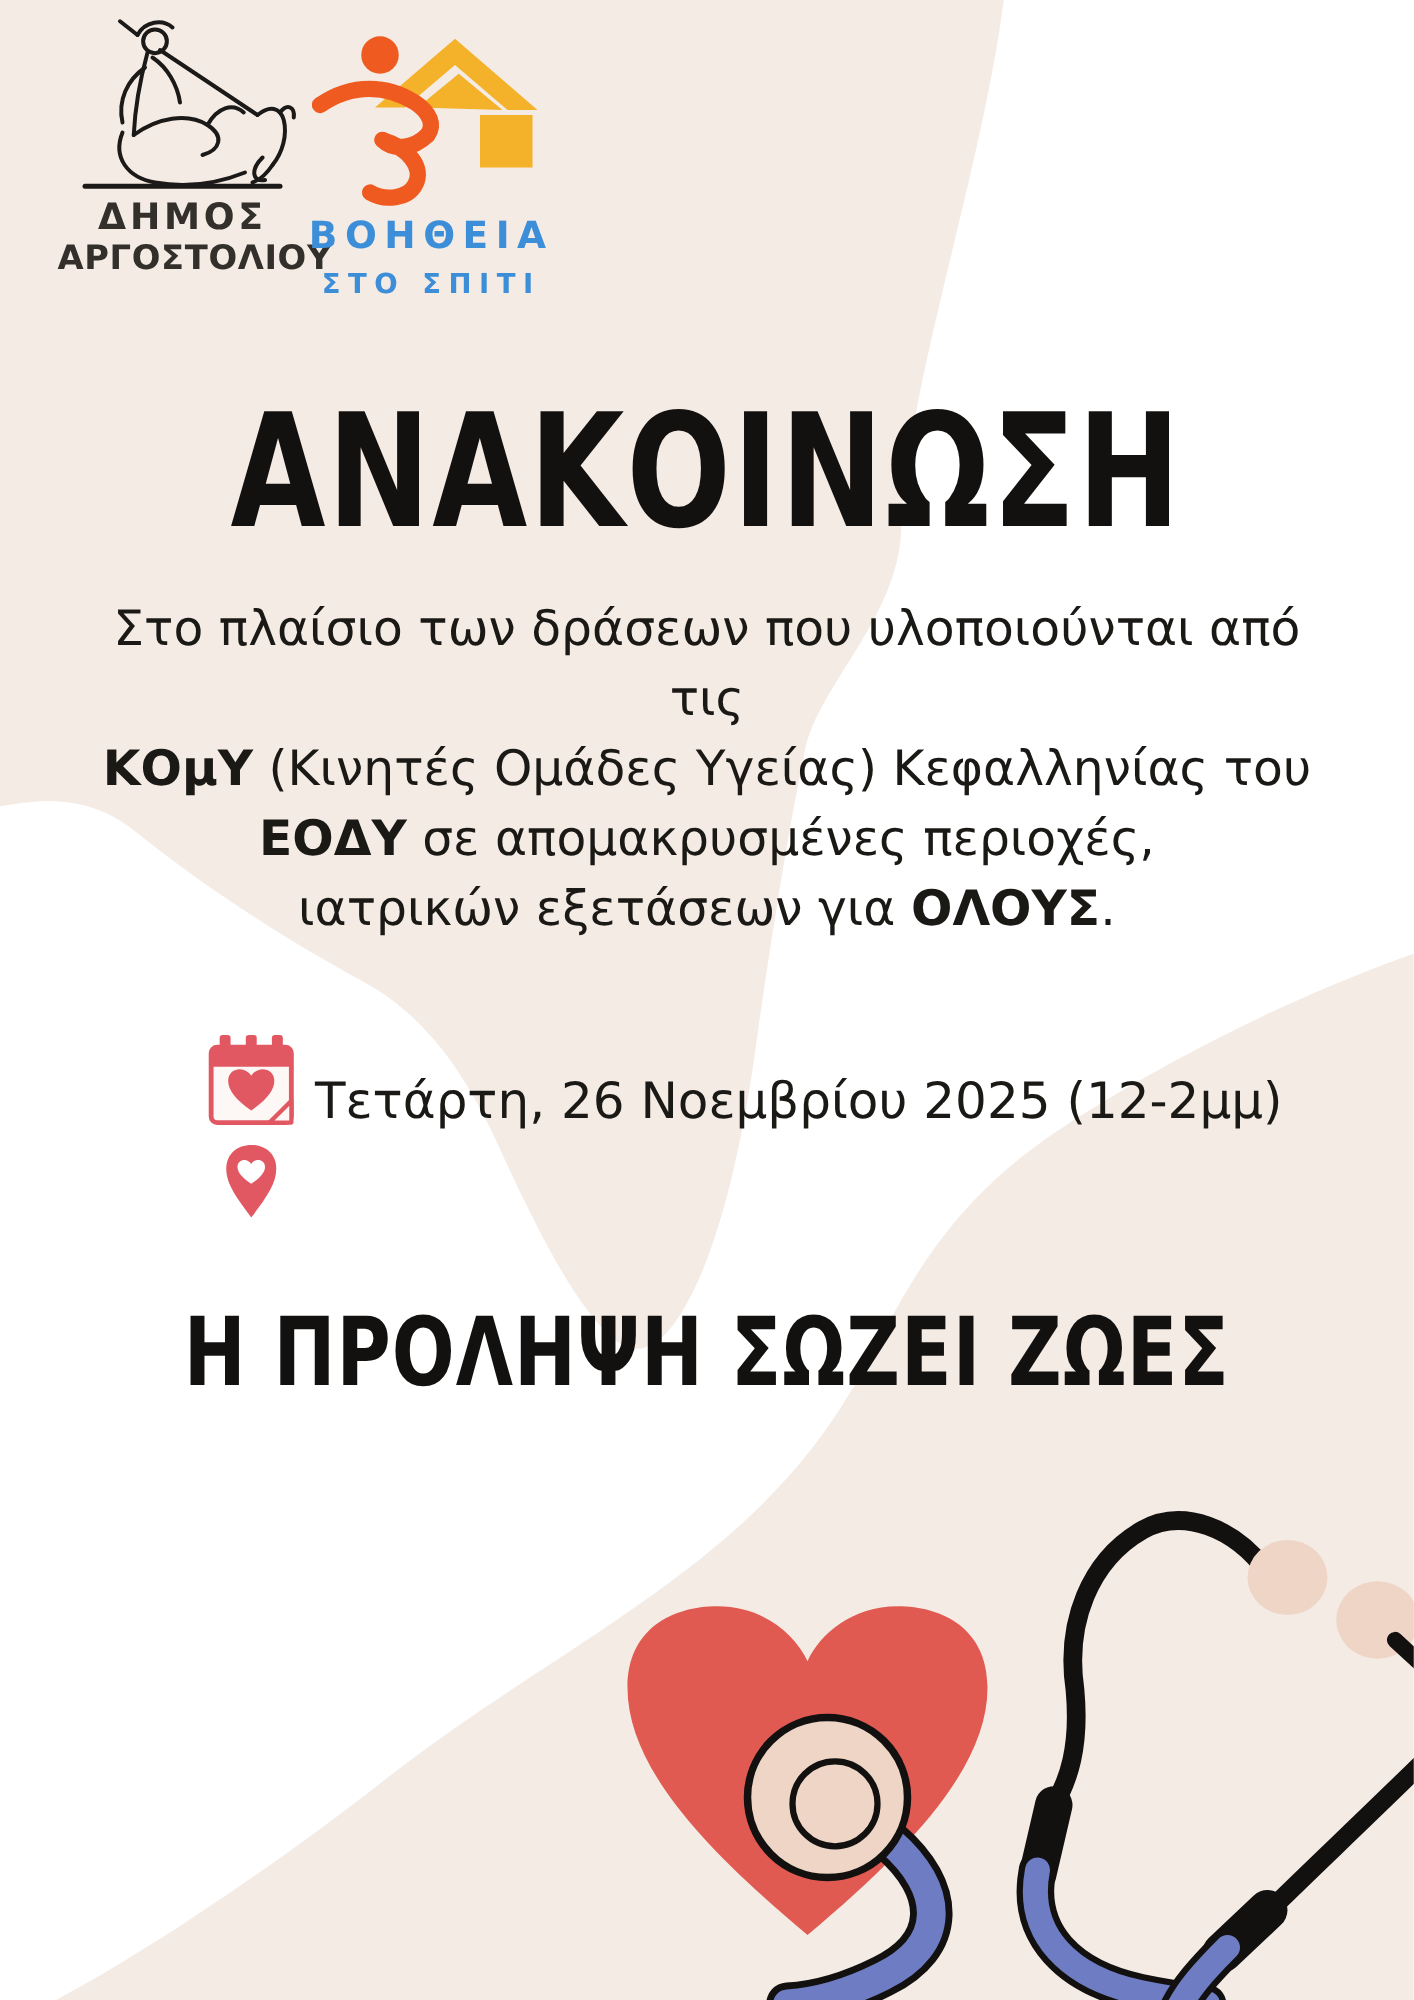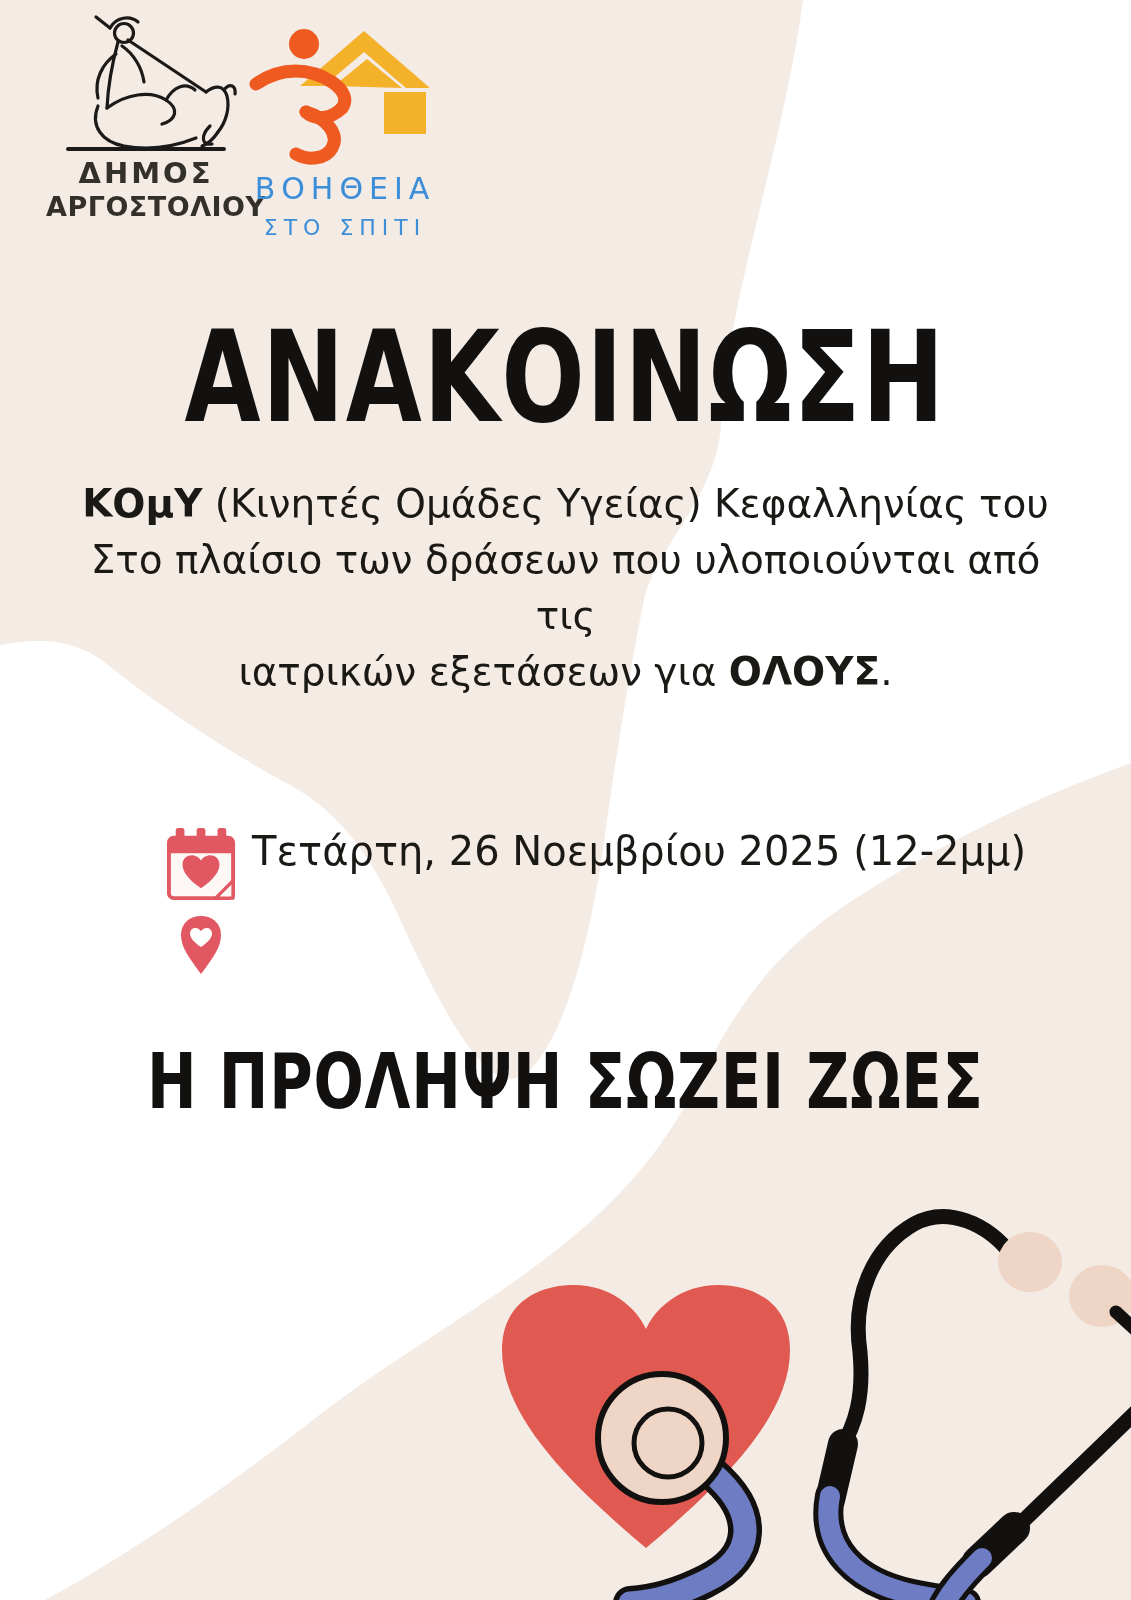--- a/index.html
+++ b/index.html
@@ -15,37 +15,37 @@
   
   #bg{position:absolute;left:0;top:0;width:1131px;height:1600px;z-index:0;}
 
   
   .muni-logo{left:30px;top:6px;width:200px;text-align:center;z-index:2;margin-left:16px;}
   .muni-name{font-weight:600;color:#33302c;line-height:1.22;}
   .muni-name .l1{font-size:29px;letter-spacing:3px;}
   .muni-name .l2{font-size:27px;letter-spacing:0.5px;}
 
   .bsp-logo{left:240px;top:16px;width:210px;text-align:center;z-index:2;}
-  .bsp-name{font-weight:400;color:var(--logo-blue,#3d8ed8);line-height:1.5;}
+  .bsp-name{font-weight:700;color:var(--logo-blue,#3d8ed8);line-height:1.5;}
   .bsp-name .l1{font-size:30px;letter-spacing:6px;}
   .bsp-name .l2{font-size:22px;letter-spacing:6px;}
 
   
   .title-wrap{left:0;top:312px;width:1131px;text-align:center;z-index:2;}
   .condensed{display:inline-block;transform:scaleX(0.78);transform-origin:50% 50%;white-space:nowrap;}
   .title-text{font-size:126px;font-weight:800;letter-spacing:2px;color:#121110;line-height:1.05;}
 
   
   .body-par{left:60px;top:476px;width:1011px;text-align:center;z-index:2;
     font-size:39px;line-height:56px;color:#1b1916;}
   .body-par b{font-weight:700;}
 
   
   .event{left:166px;top:828px;z-index:2;display:flex;flex-direction:column;gap:10px;}
-  .event .row{display:flex;align-items:flex-start;}
+  .event .row{display:flex;align-items:flex-end;}
   .event .icon-box{width:70px;display:flex;justify-content:center;align-items:center;}
   .event .txt{font-size:40px;color:#1b1916;margin-left:16px;white-space:nowrap;}
 
   
   .slogan-wrap{left:0;top:1040px;width:1131px;text-align:center;z-index:2;}
   .slogan-text{font-size:76px;font-weight:800;letter-spacing:1px;color:#121110;line-height:1.1;}
 
   
   #illu{position:absolute;left:0;top:0;width:1131px;height:1600px;z-index:1;}
 </style>
@@ -146,22 +146,23 @@
     <div class="l1">ΒΟΗΘΕΙΑ</div>
     <div class="l2">ΣΤΟ ΣΠΙΤΙ</div>
   </div>
 </div>
 
 <div class="abs title-wrap">
   <span class="condensed title-text">ΑΝΑΚΟΙΝΩΣΗ</span>
 </div>
 
 <div class="abs body-par">
+  <div class="line"><span>Στο πλαίσιο των δράσεων που υλοποιούνται από τις</span></div>
   <div class="line"><b>ΚΟμΥ</b><span> (Κινητές Ομάδες Υγείας) Κεφαλληνίας του</span></div>
-  <div class="line"><span>Στο πλαίσιο των δράσεων που υλοποιούνται από τις</span></div>
+  <div class="line"><b>ΕΟΔΥ</b><span> σε απομακρυσμένες περιοχές,</span></div>
   <div class="line"><span>ιατρικών εξετάσεων για </span><b>ΟΛΟΥΣ</b><span>.</span></div>
 </div>
 
 <div class="abs event">
   <div class="row">
     <div class="icon-box">
       <svg width="70" height="76" viewBox="0 0 72 78">
         <rect x="3" y="10" width="66" height="62" rx="5" fill="#fdf8f5" stroke="#e25862" stroke-width="4"></rect>
         <path d="M 3 13 Q 3 10 6 10 L 66 10 Q 69 10 69 13 L 69 26 L 3 26 Z" fill="#e25862"></path>
         <rect x="10" y="0" width="9" height="13" rx="2.5" fill="#e25862"></rect>

